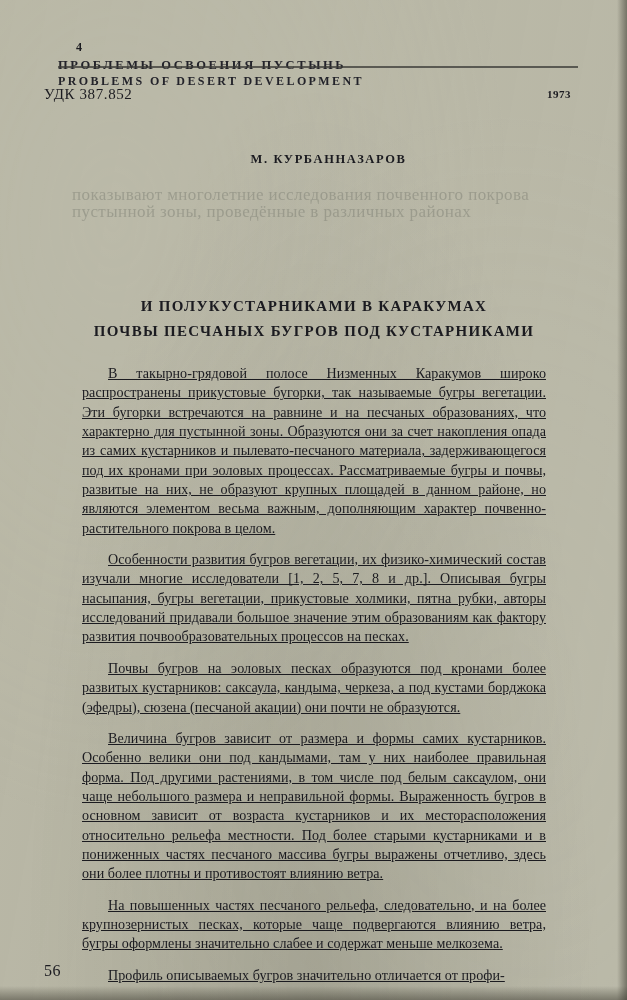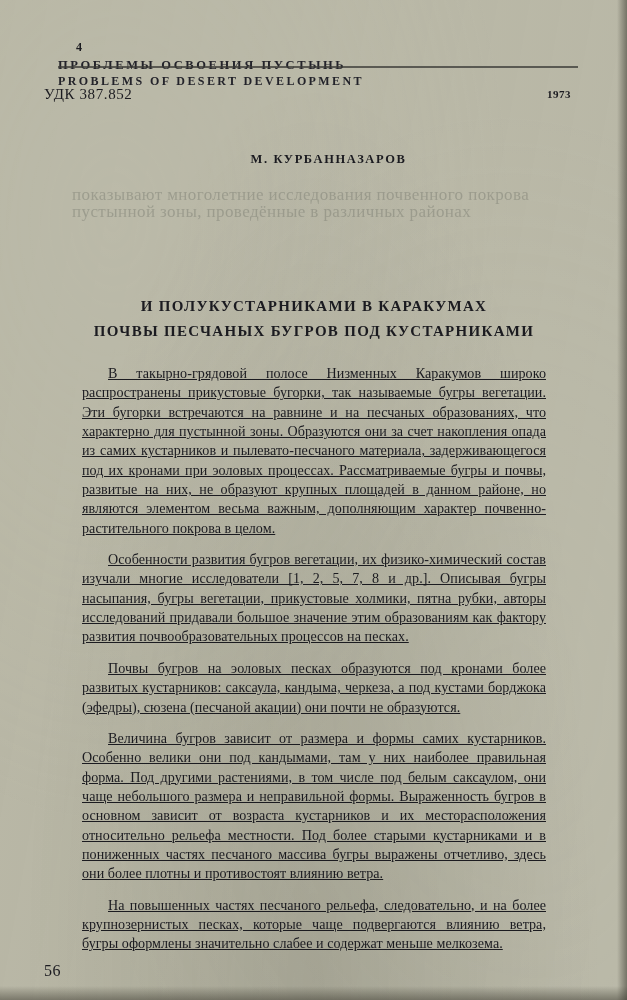--- a/index.html
+++ b/index.html
@@ -200,18 +200,19 @@
       <div>И ПОЛУКУСТАРНИКАМИ В КАРАКУМАХ</div>
       <div>ПОЧВЫ ПЕСЧАНЫХ БУГРОВ ПОД КУСТАРНИКАМИ</div>
     </div>
 
     <div class="body">
       <p>В такырно-грядовой полосе Низменных Каракумов широко распространены прикустовые бугорки, так называемые бугры вегетации. Эти бугорки встречаются на равнине и на песчаных образованиях, что характерно для пустынной зоны. Образуются они за счет накопления опада из самих кустарников и пылевато-песчаного материала, задерживающегося под их кронами при эоловых процессах. Рассматриваемые бугры и почвы, развитые на них, не образуют крупных площадей в данном районе, но являются элементом весьма важным, дополняющим характер почвенно-растительного покрова в целом.</p>
       <p>Особенности развития бугров вегетации, их физико-химический состав изучали многие исследователи [1, 2, 5, 7, 8 и др.]. Описывая бугры насыпания, бугры вегетации, прикустовые холмики, пятна рубки, авторы исследований придавали большое значение этим образованиям как фактору развития почвообразовательных процессов на песках.</p>
       <p>Почвы бугров на эоловых песках образуются под кронами более развитых кустарников: саксаула, кандыма, черкеза, а под кустами борджока (эфедры), сюзена (песчаной акации) они почти не образуются.</p>
       <p>Величина бугров зависит от размера и формы самих кустарников. Особенно велики они под кандымами, там у них наиболее правильная форма. Под другими растениями, в том числе под белым саксаулом, они чаще небольшого размера и неправильной формы. Выраженность бугров в основном зависит от возраста кустарников и их месторасположения относительно рельефа местности. Под более старыми кустарниками и в пониженных частях песчаного массива бугры выражены отчетливо, здесь они более плотны и противостоят влиянию ветра.</p>
       <p>На повышенных частях песчаного рельефа, следовательно, и на более крупнозернистых песках, которые чаще подвергаются влиянию ветра, бугры оформлены значительно слабее и содержат меньше мелкозема.</p>
+      <p>Профиль описываемых бугров значительно отличается от профи-</p>
     </div>
 
     <div class="footer-folio">56</div>
 
   </div>
 </div>
 
 </body></html>

